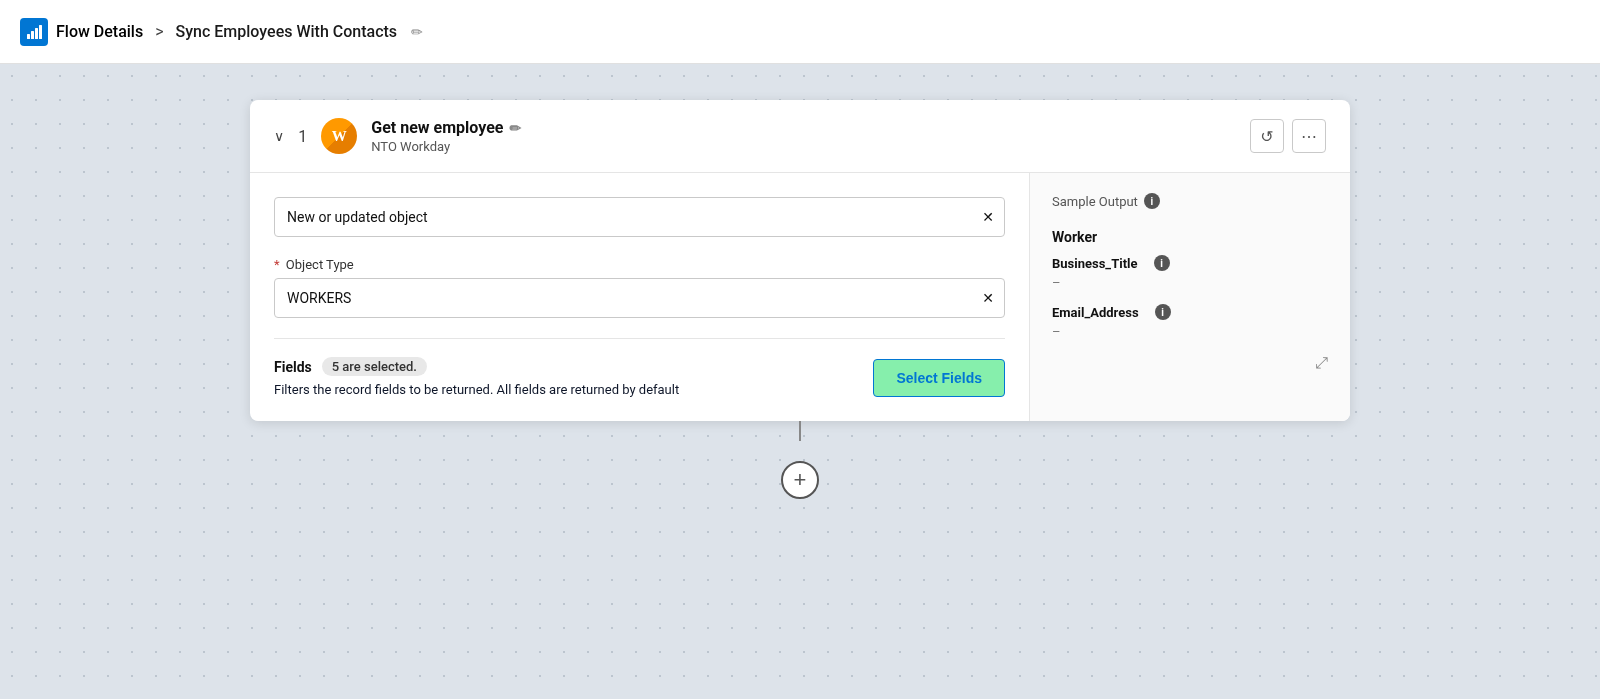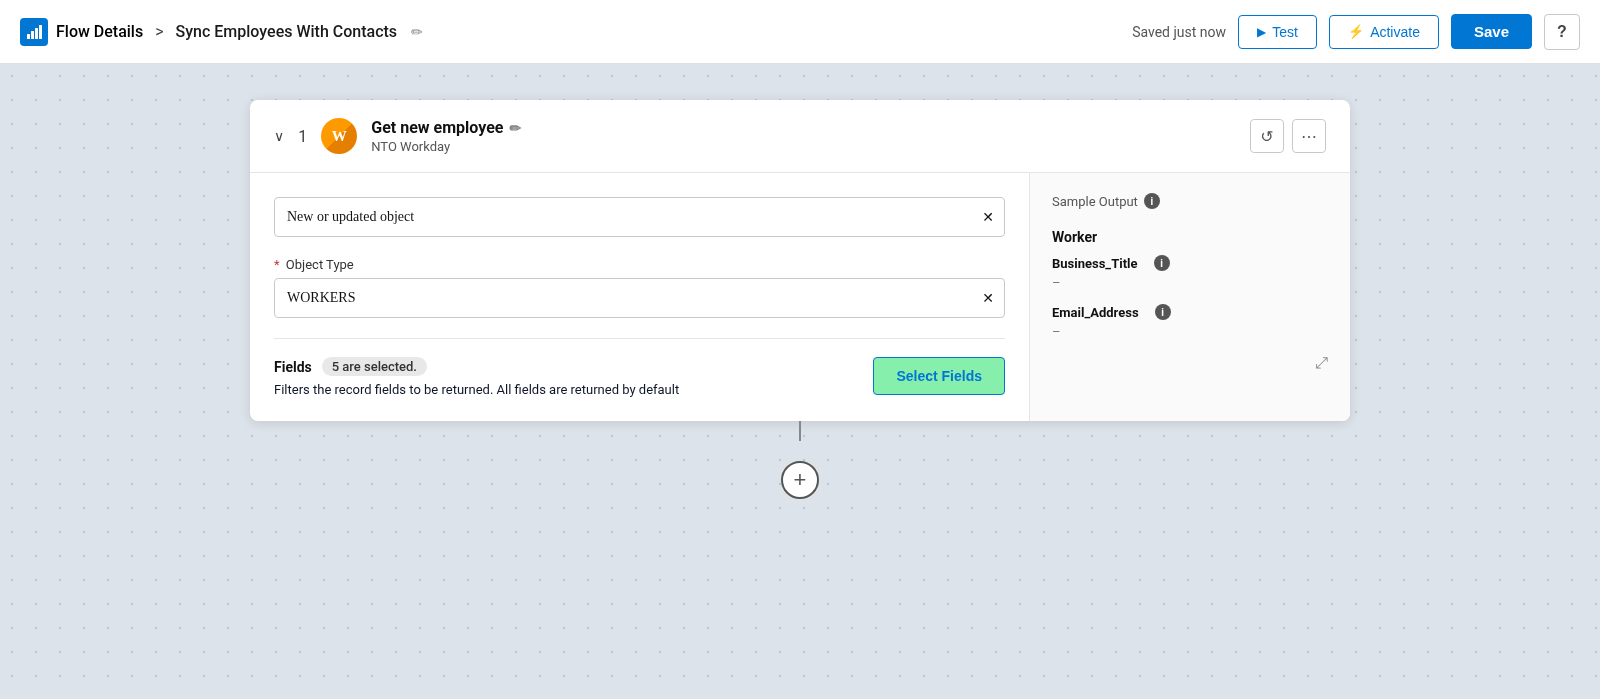--- a/index.html
+++ b/index.html
@@ -229,38 +229,37 @@
       border-radius: 4px;
       background: #fff;
       display: flex;
       align-items: center;
       padding: 0 36px 0 12px;
       height: 40px;
     }
     .form-input-wrapper span {
       font-size: 14px;
       color: #111;
-      font-family: Liberation Serif, serif;
     }
     .clear-icon {
       position: absolute;
       right: 10px;
       color: #888;
       cursor: pointer;
       font-size: 16px;
     }
 
     
     .fields-section {
       border-top: 1px solid #e5e5e5;
       padding-top: 18px;
     }
     .fields-header {
       display: flex;
-      align-items: flex-start;
+      align-items: flex-end;
       justify-content: space-between;
     }
     .fields-left { flex: 1; }
     .fields-title-row {
       display: flex;
       align-items: center;
       gap: 10px;
       margin-bottom: 6px;
     }
     .fields-label {
@@ -388,33 +387,20 @@
         <rect x="5" y="7" width="3" height="8" rx="0.5"></rect>
         <rect x="9" y="4" width="3" height="11" rx="0.5"></rect>
         <rect x="13" y="1" width="3" height="14" rx="0.5"></rect>
       </svg>
     </div>
     <a class="flow-details-link">Flow Details</a>
     <span class="breadcrumb-sep">&gt;</span>
     <span class="breadcrumb-current">Sync Employees With Contacts</span>
     <span class="edit-icon">✏</span>
   </div>
-  <div class="header-right">
-    <span class="saved-text">Saved just now</span>
-    <button class="btn">
-      <span style="font-size:12px;">▶</span>
-      <span>Test</span>
-    </button>
-    <button class="btn">
-      <span style="font-size:13px;">⚡</span>
-      <span>Activate</span>
-    </button>
-    <button class="btn btn-primary">Save</button>
-    <button class="btn-help">?</button>
-  </div>
 </header>
 
 <div class="canvas">
 
   <div class="card">
 
     <div class="card-header">
       <div class="card-header-left">
         <span class="chevron-icon">∨</span>
         <span class="step-number">1</span>

